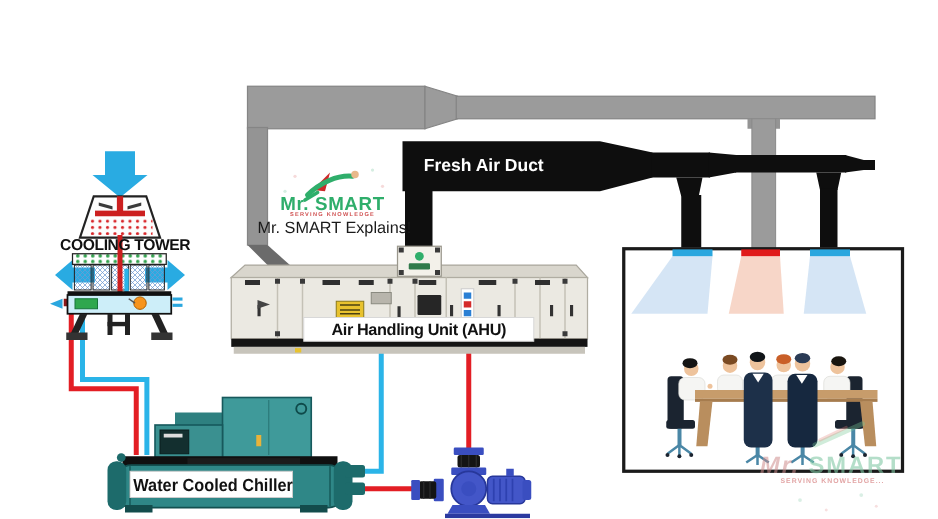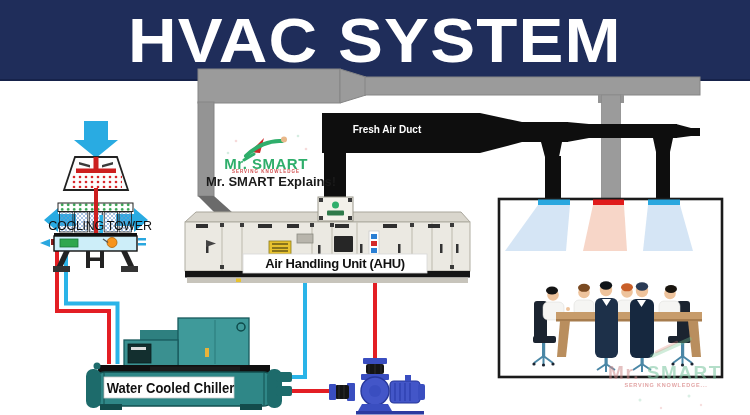--- a/index.html
+++ b/index.html
@@ -5,42 +5,39 @@
   html,body{margin:0;padding:0;background:#fff;}
   *{box-sizing:border-box;font-family:"Liberation Sans",sans-serif;}
   .stage{position:relative;width:750px;height:415px;overflow:hidden;background:#ffffff;}
   .banner{position:absolute;left:0;top:0;width:750px;height:81px;background:#1f2d5a;
           border-bottom:2px solid #16224a;display:flex;align-items:center;justify-content:center;}
   .banner-title{color:#ffffff;font-size:58px;font-weight:bold;letter-spacing:1px;
                 transform:scale(1.16,1.08);white-space:nowrap;}
   .diagram-svg{position:absolute;left:0;top:0;}
   .lbl{position:absolute;text-align:center;white-space:nowrap;}
   .lbl-return{left:420px;top:79px;width:220px;font-size:13px;font-weight:bold;color:#f2f2f2;}
-  .lbl-fresh{left:329px;top:124px;width:116px;font-size:10px;font-weight:bold;color:#ffffff;}
-  .lbl-ct{left:48px;top:189px;width:104px;font-size:12.5px;font-weight:normal;color:#111;letter-spacing:-0.3px;margin-top:30px;}
+  .lbl-fresh{left:329px;top:124px;width:116px;font-size:14px;font-weight:bold;color:#ffffff;}
+  .lbl-ct{left:48px;top:189px;width:104px;font-size:12.5px;font-weight:bold;color:#111;letter-spacing:-0.3px;}
   .lbl-ahu{left:243px;top:256px;width:184px;font-size:13px;font-weight:bold;color:#111;letter-spacing:-0.3px;}
   .lbl-chiller{left:102px;top:380px;width:134px;font-size:14px;font-weight:bold;color:#111;
                transform:scaleX(0.93);transform-origin:center;}
   .logo-brand{left:216px;top:155px;width:100px;font-size:15px;font-weight:bold;color:#2fae6b;letter-spacing:0.5px;}
   .logo-tag{left:216px;top:169px;width:100px;font-size:4.5px;font-weight:bold;color:#d05050;letter-spacing:1px;}
-  .logo-caption{left:206px;top:174px;width:120px;font-size:13px;font-weight:bold;color:#1a1a1a;}
+  .logo-caption{left:206px;top:174px;width:120px;font-size:13px;font-weight:normal;color:#1a1a1a;}
   .wm-brand{left:598px;top:362px;width:134px;font-size:19px;font-weight:bold;letter-spacing:1.5px;}
-  .wm-mr{color:rgba(205,140,140,0.55);}
+  .wm-mr{color:rgba(205,140,140,0.55);font-style:italic;}
   .wm-name{color:rgba(130,200,165,0.60);}
   .wm-tag{left:614px;top:382px;width:104px;font-size:5.5px;font-weight:bold;
           color:rgba(210,115,115,0.65);letter-spacing:0.8px;}
 </style>
 </head>
 <body>
 
 <div class="stage">
 
-  <div class="banner">
-    <span class="banner-title">HVAC SYSTEM</span>
-  </div>
 
   <svg class="diagram-svg" width="750" height="415" viewBox="0 0 750 415">
     <defs>
       <pattern id="sprayDots" width="6" height="5" patternUnits="userSpaceOnUse">
         <circle cx="2" cy="2" r="1.3" fill="#d8262a"></circle>
       </pattern>
       <pattern id="greenDots" width="6" height="4.5" patternUnits="userSpaceOnUse">
         <circle cx="2.2" cy="2.2" r="1.4" fill="#33a24e"></circle>
       </pattern>
       <pattern id="mesh" width="4" height="4" patternUnits="userSpaceOnUse">

